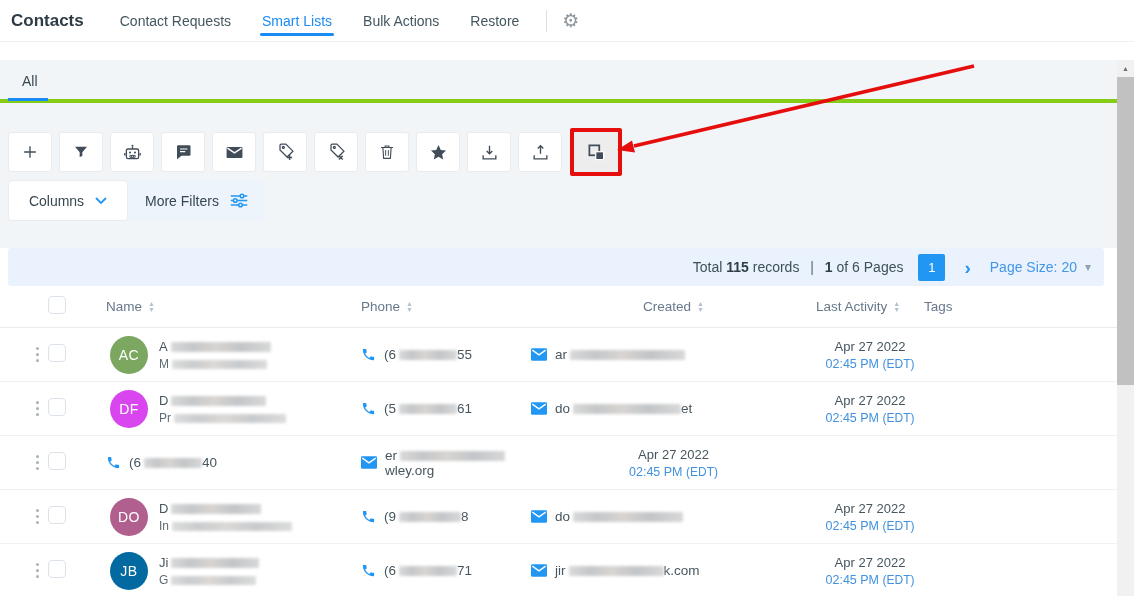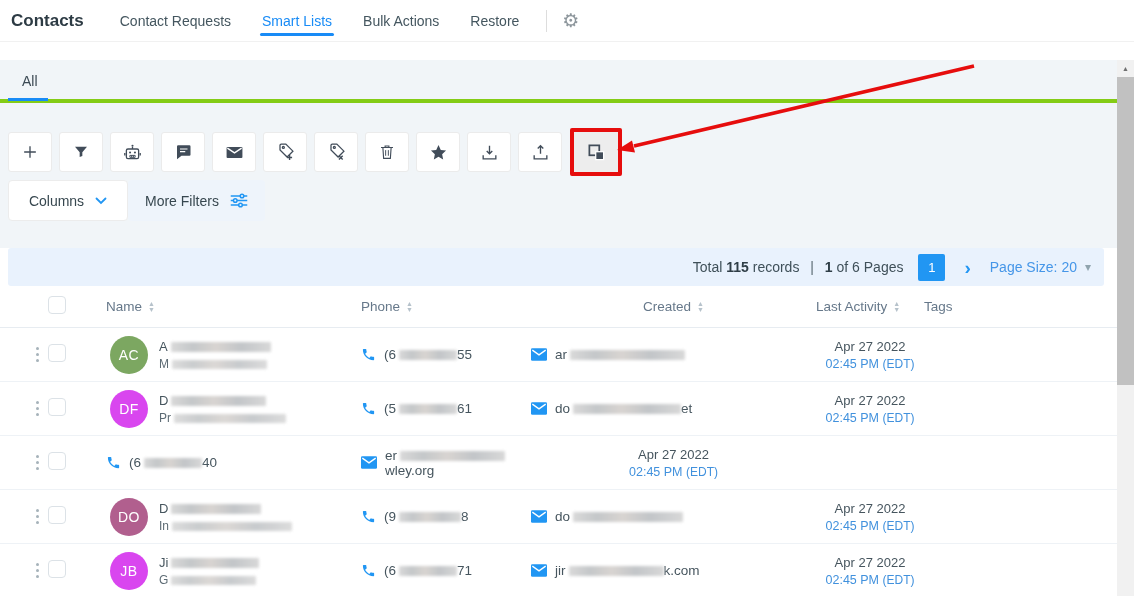--- a/index.html
+++ b/index.html
@@ -453,21 +453,21 @@
         <div class="trow">
           <div class="cell gutter">
             <span class="kebab">
               <i></i>
               <i></i>
               <i></i>
             </span>
           </div>
           <div class="cell check"><span class="checkbox"></span></div>
           <div class="cell namec">
-            <span class="avatar" style="background:#d946ef">JB</span>
+            <span class="avatar" style="background:#0369a1">JB</span>
             <span class="nlines">
               <span class="l1"><span>Ji</span><span class="blur" style="width:88px"></span></span>
               <span class="l2"><span>G</span><span class="blur b2" style="width:85px"></span></span>
             </span>
           </div>
           <div class="cell phonec">
             <span class="picon">
               <svg width="15" height="15" viewBox="0 0 24 24">
                 <path d="M6.6 10.8c1.4 2.8 3.8 5.1 6.6 6.6l2.2-2.2c.3-.3.7-.4 1-.2 1.1.4 2.3.6 3.6.6.6 0 1 .4 1 1V20c0 .6-.4 1-1 1C10.6 21 3 13.4 3 4c0-.6.4-1 1-1h3.5c.6 0 1 .4 1 1 0 1.2.2 2.4.6 3.6.1.3 0 .7-.2 1l-2.3 2.2z" fill="#2196f3"></path>
               </svg>

